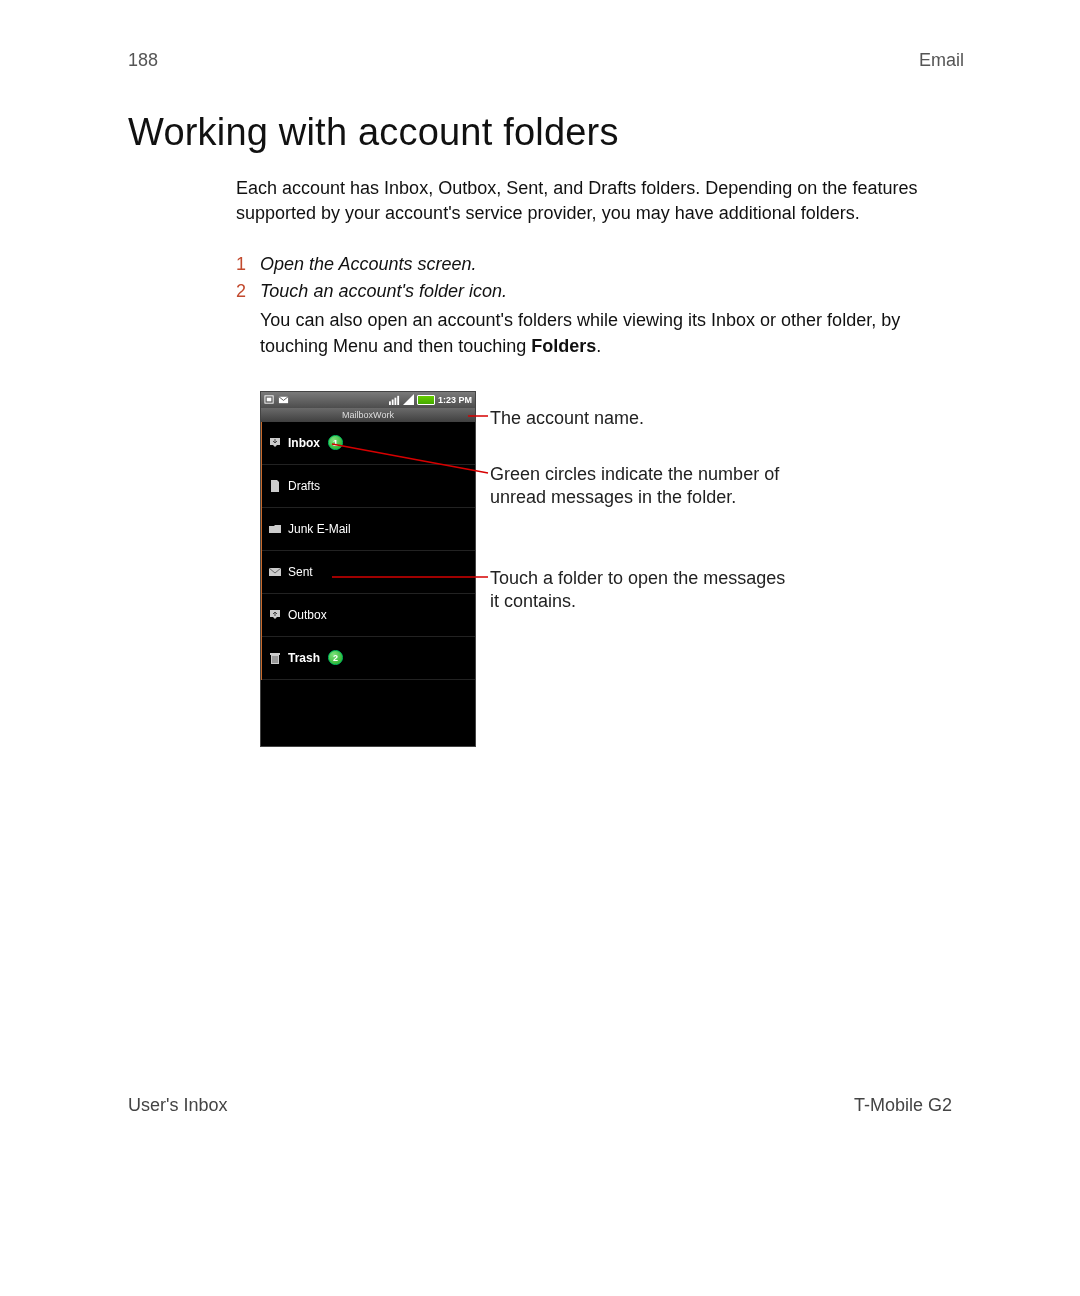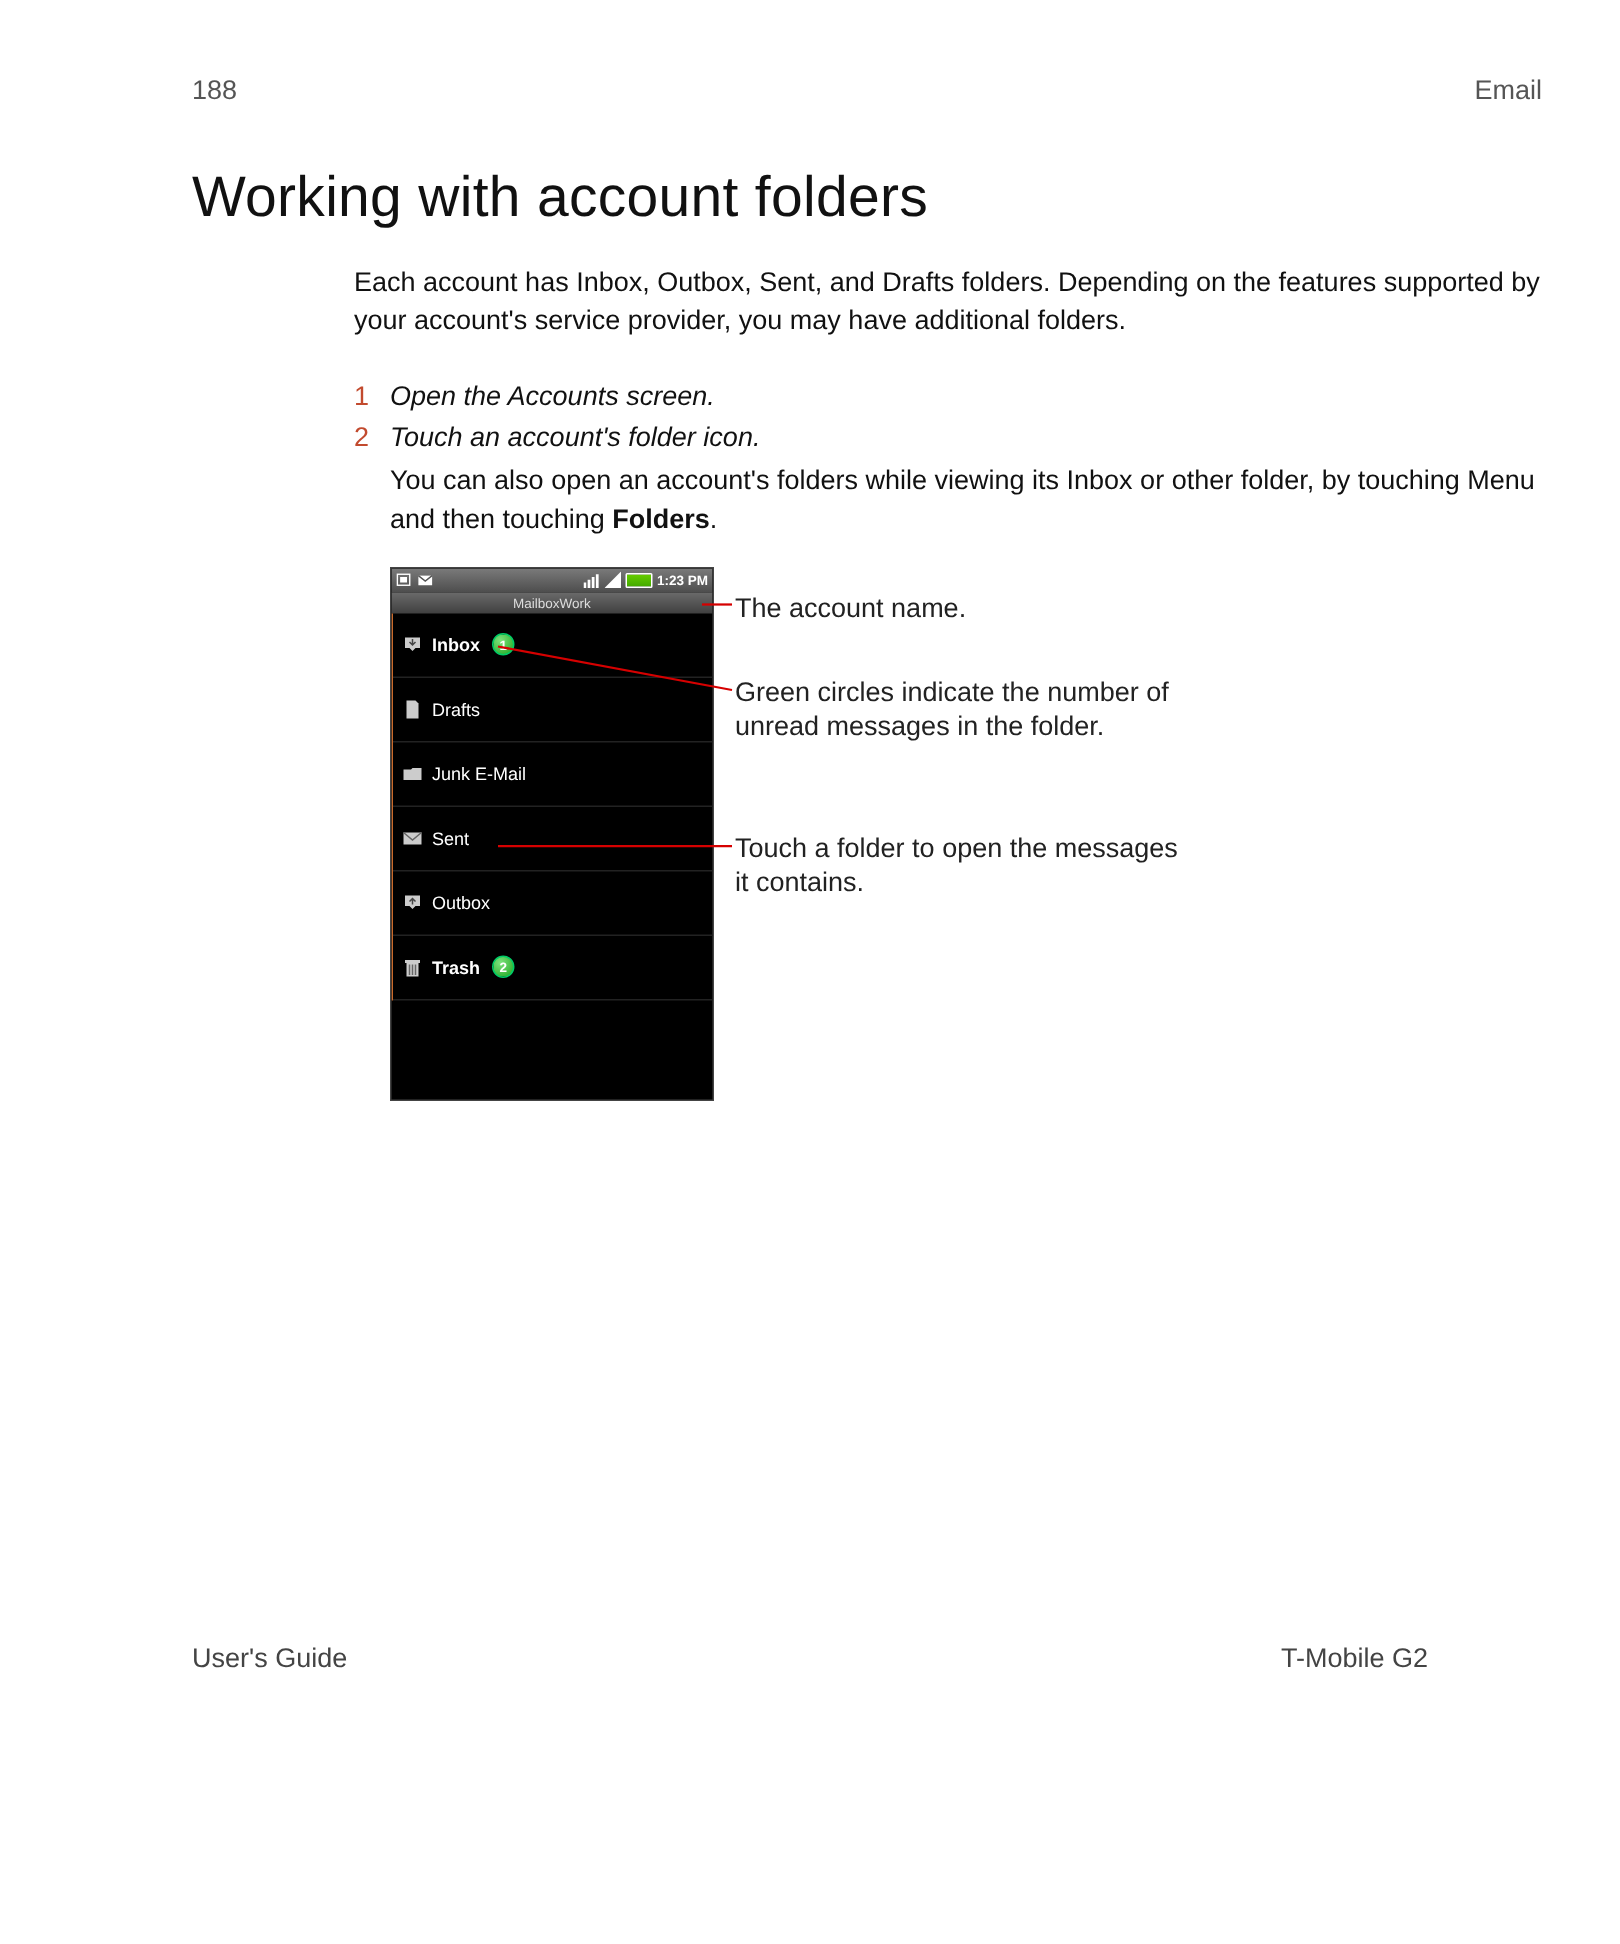--- a/index.html
+++ b/index.html
@@ -7,21 +7,21 @@
     padding: 0;
     background: #fff;
     font-family: "Trebuchet MS", "Segoe UI", Verdana, sans-serif;
     color: #111;
     width: 1080px;
   }
   .page {
     box-sizing: border-box;
     width: 1080px;
     min-height: 1296px;
-    padding: 50px 52px 40px 128px;
+    padding: 50px 116px 40px 128px;
     position: relative;
   }
   .header-row {
     display: flex;
     justify-content: space-between;
     font-size: 18px;
     color: #555;
     margin-bottom: 40px;
   }
   h1.title {
@@ -63,21 +63,21 @@
     font-size: 18px;
     line-height: 1.4;
     margin-bottom: 12px;
   }
   .after-step .menu-word { font-weight: 500; }
   .after-step .bold { font-weight: 700; }
 
   
   .figure {
     margin-left: 132px;
-    margin-top: 19px;
+    margin-top: 32px;
     position: relative;
     height: 380px;
   }
   .phone {
     position: absolute;
     left: 0; top: 0;
     width: 214px;
     height: 354px;
     border: 0.5px solid #444;
     background: #000;
@@ -300,16 +300,16 @@
 
       <line x1="72" y1="186" x2="228" y2="186" stroke="#d60000" stroke-width="1.5"></line>
     </svg>
 
     <div class="callout" style="left:230px; top:16px;">The account name.</div>
     <div class="callout" style="left:230px; top:176px; width:300px;">Touch a folder to open the messages it contains.</div>
     <div class="callout" style="left:230px; top:72px; width:340px;">Green circles indicate the number of unread messages in the folder.</div>
   </div>
 
   <div class="footer-row">
-    <span>User's Guide</span>
+    <span>User's Inbox</span>
     <span>T-Mobile G2</span>
   </div>
 </div>
 
 </body></html>

